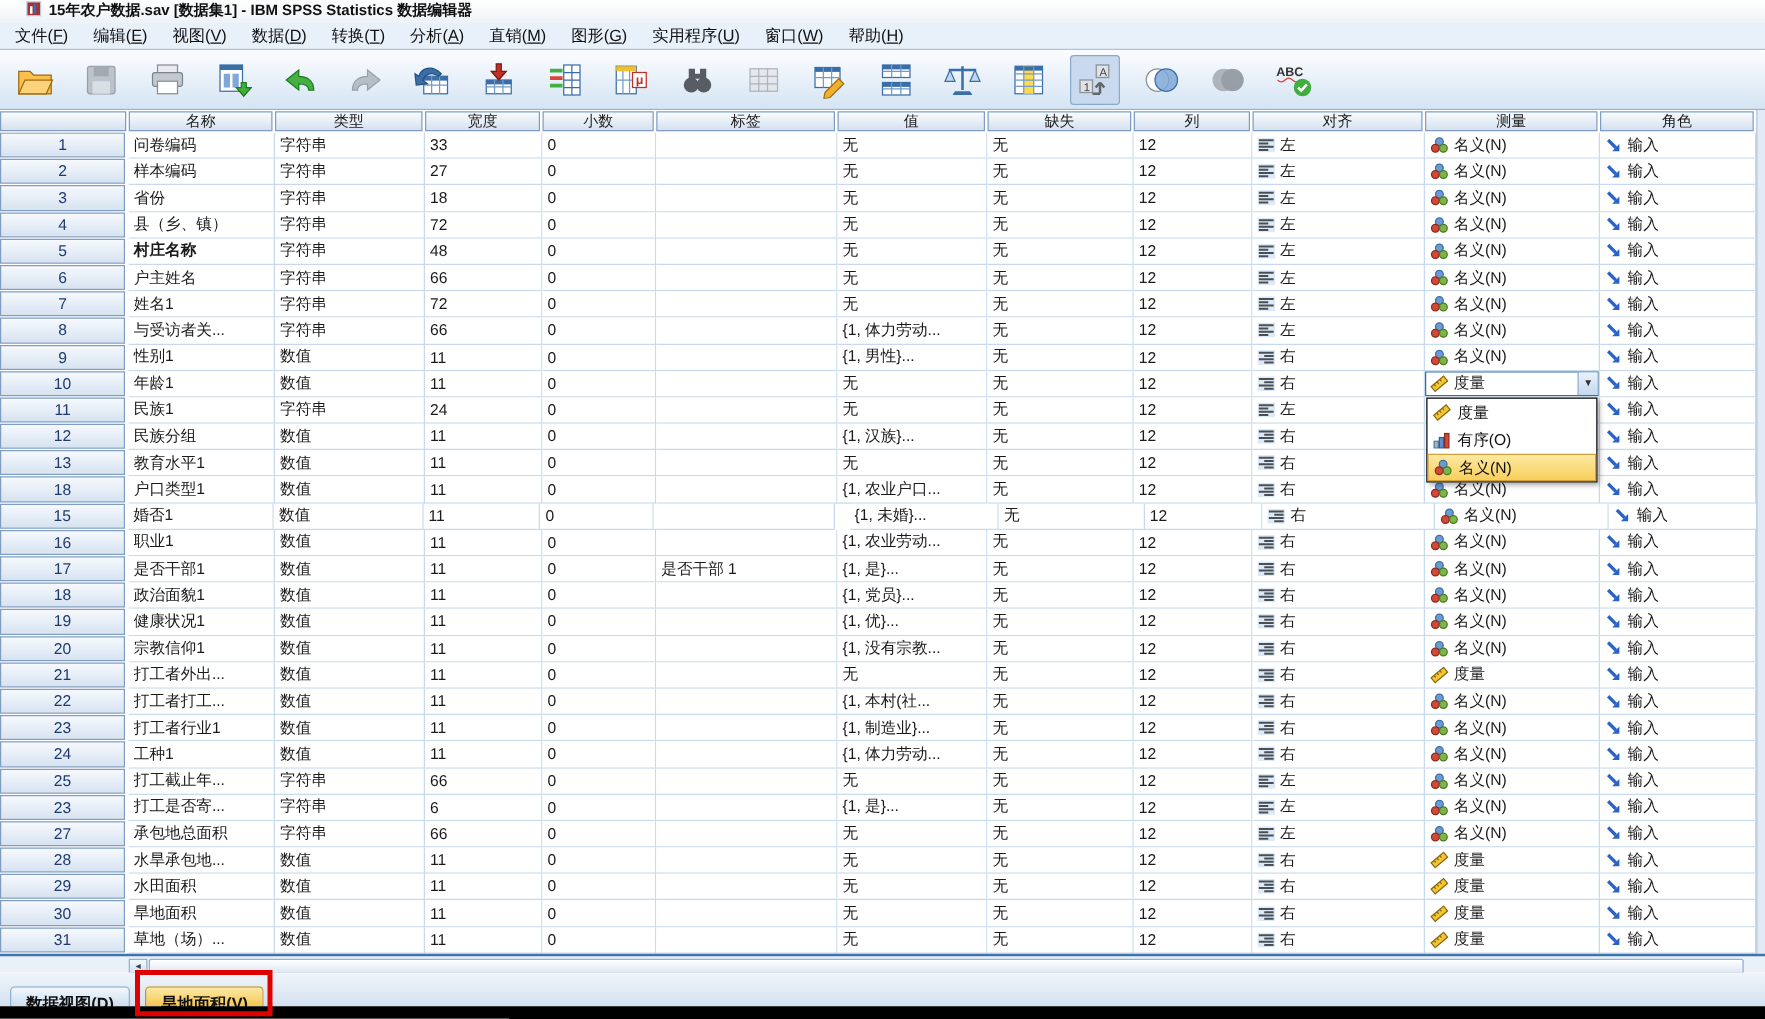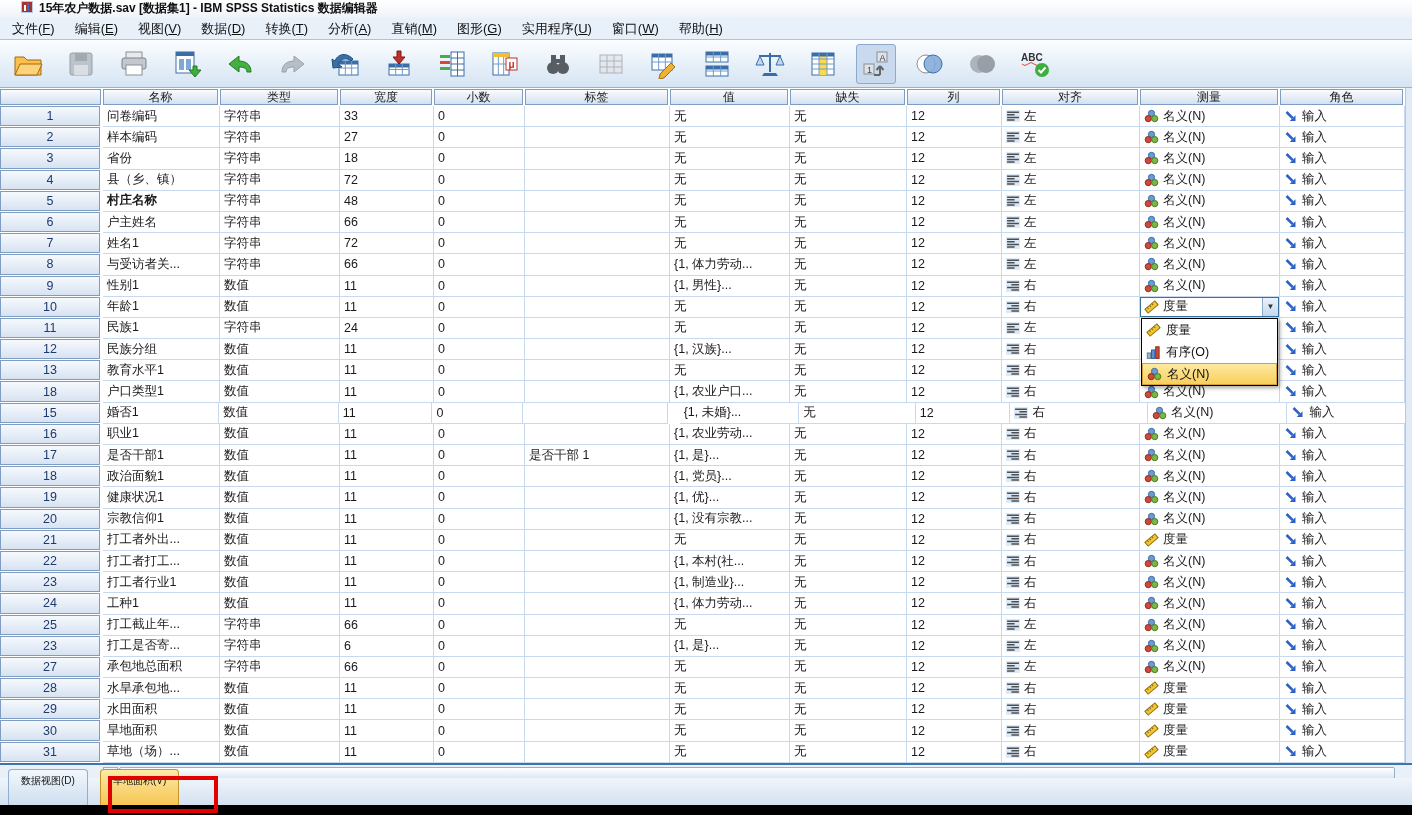--- a/index.html
+++ b/index.html
@@ -23,21 +23,21 @@
 .combo{display:flex;align-items:center;width:100%;height:100%;border:1px solid #39719f;background:#fff;gap:4px;padding-left:3px;position:relative;}
 .combo-btn{margin-left:auto;width:16px;height:100%;background:linear-gradient(#eaf2fb,#c4d8ee);border-left:1px solid #8aabce;display:flex;align-items:center;justify-content:center;font-size:8px;color:#333;}
 .popup{position:absolute;left:1141px;top:318px;width:137px;background:#fff;border:1px solid #000;z-index:20;box-shadow:2px 2px 4px rgba(0,0,0,.35);}
 .popup-item{height:22px;display:flex;align-items:center;gap:5px;padding-left:4px;font-size:12.5px;color:#111;}
 .popup-item.hl{background:linear-gradient(#fde9a2,#f8cf5c);border:1px solid #d2a13a;height:22px;}
 .hscroll{position:absolute;top:763px;left:0;width:1412px;height:15px;background:#eaf0f8;border-top:2px solid #3f74a8;}
 .hs-btn{position:absolute;top:2px;width:15px;height:12px;background:linear-gradient(#f4f8fc,#d4e2f0);border:1px solid #93b0cf;display:flex;align-items:center;justify-content:center;font-size:7px;color:#345;}
 .hs-thumb{position:absolute;top:2px;height:12px;background:linear-gradient(#ffffff,#dde8f3);border:1px solid #93b0cf;border-radius:2px;}
 .vscroll{position:absolute;top:88px;right:0;width:7px;height:675px;background:#e2ebf5;border-left:1px solid #b4c8de;}
 .tabbar{position:absolute;top:778px;left:0;width:1412px;height:27px;background:linear-gradient(#f0f5fb,#d3e1f0);display:flex;align-items:flex-end;padding-left:8px;gap:12px;}
-.tab{height:36px;padding:4px 12px 3px;font-size:10px;font-weight:normal;color:#101010;border:1px solid #8fb0d0;border-bottom:none;border-radius:4px 4px 0 0;background:linear-gradient(#f2f7fc,#cddff0);white-space:nowrap;}
+.tab{height:16px;padding:4px 12px 3px;font-size:13px;font-weight:bold;color:#101010;border:1px solid #8fb0d0;border-bottom:none;border-radius:4px 4px 0 0;background:linear-gradient(#f2f7fc,#cddff0);white-space:nowrap;}
 .tab.active{background:linear-gradient(#fdeaa5,#f5c653);border-color:#c2962f;}
 .red-annotation{position:absolute;left:108px;top:776px;width:110px;height:37px;border:4px solid #e10000;z-index:30;pointer-events:none;}
 .black-strip{position:absolute;top:805px;left:0;width:1412px;height:10px;background:#000;}
 svg{display:block;}
 </style>
 </head>
 <body>
 
 <div class="window">
   <div class="titlebar">

